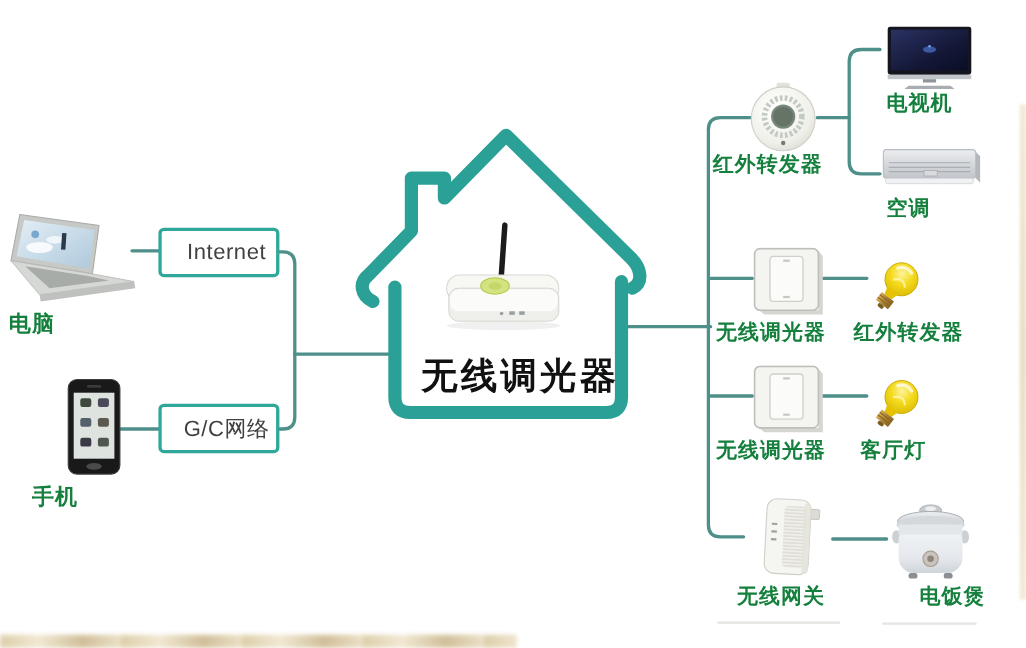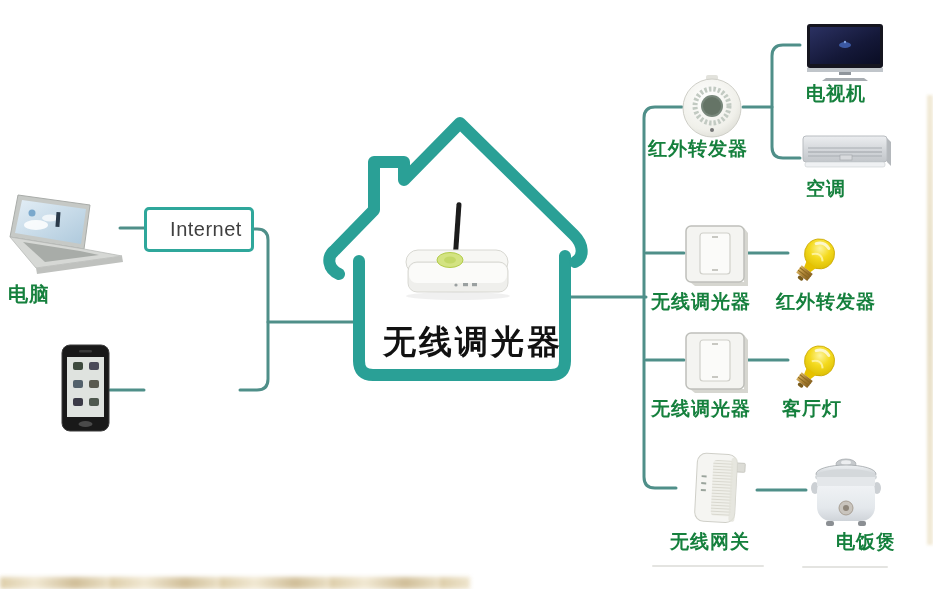--- a/index.html
+++ b/index.html
@@ -125,21 +125,25 @@
       <rect x="6" y="13" width="37" height="60" fill="#dfe3df"></rect>
       <rect x="12" y="18" width="10" height="8" rx="2" fill="#3d4a3d"></rect>
       <rect x="28" y="18" width="10" height="8" rx="2" fill="#4a4a58"></rect>
       <rect x="12" y="36" width="10" height="8" rx="2" fill="#53616b"></rect>
       <rect x="28" y="36" width="10" height="8" rx="2" fill="#5a5a50"></rect>
       <rect x="12" y="54" width="10" height="8" rx="2" fill="#3a3a46"></rect>
       <rect x="28" y="54" width="10" height="8" rx="2" fill="#4e584e"></rect>
       <ellipse cx="24.5" cy="80" rx="7" ry="3" fill="#4a4a4a"></ellipse>
     </svg>
   </div>
-
+  <div class="lbl" style="left:29px;top:438px;width:110px;font-size:20px">手机</div>
+
+  <div class="netbox" style="left:144px;top:367px">
+    <span>G/C网络</span>
+  </div>
 
   <div class="abs" style="left:398px;top:200px">
     <svg width="118" height="104" viewBox="0 0 118 104">
       <rect x="55" y="2" width="5" height="52" rx="2.5" fill="#1c1c1c" transform="rotate(4 57 54)"></rect>
       <ellipse cx="60" cy="96" rx="52" ry="4" fill="#000000" opacity="0.06"></ellipse>
       <rect x="8" y="50" width="102" height="24" rx="12" fill="#f7f7f4" stroke="#d8d8d2" stroke-width="1"></rect>
       <rect x="10" y="62" width="100" height="30" rx="9" fill="#efefec" stroke="#d0d0ca" stroke-width="0.8"></rect>
       <rect x="11" y="63" width="98" height="20" rx="8" fill="#fbfbf9"></rect>
       <ellipse cx="52" cy="60" rx="13" ry="7.5" fill="#d3e382" stroke="#b2cc4a" stroke-width="1"></ellipse>
       <ellipse cx="52" cy="60" rx="6" ry="3.5" fill="#c3d868"></ellipse>

